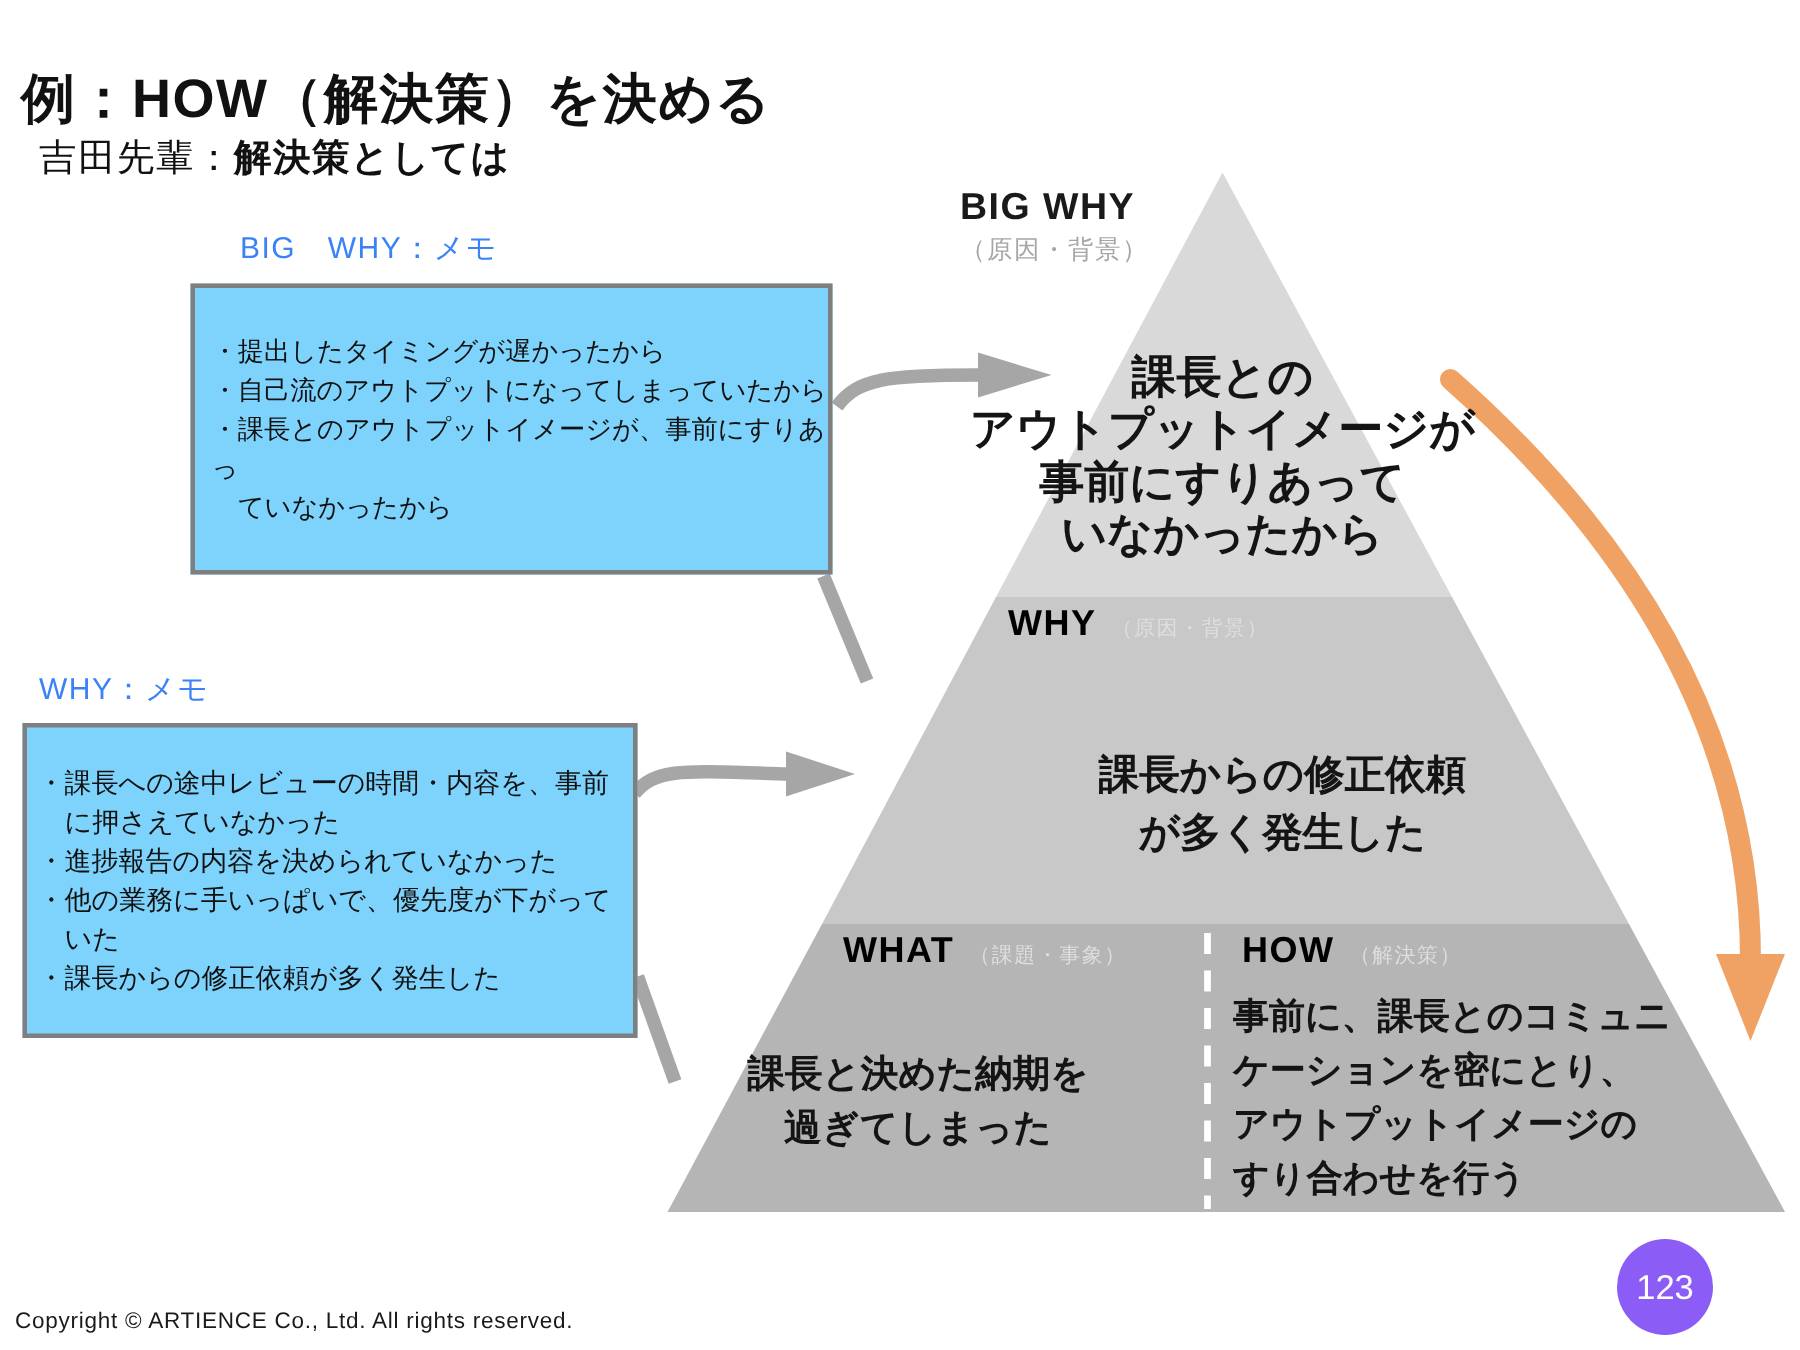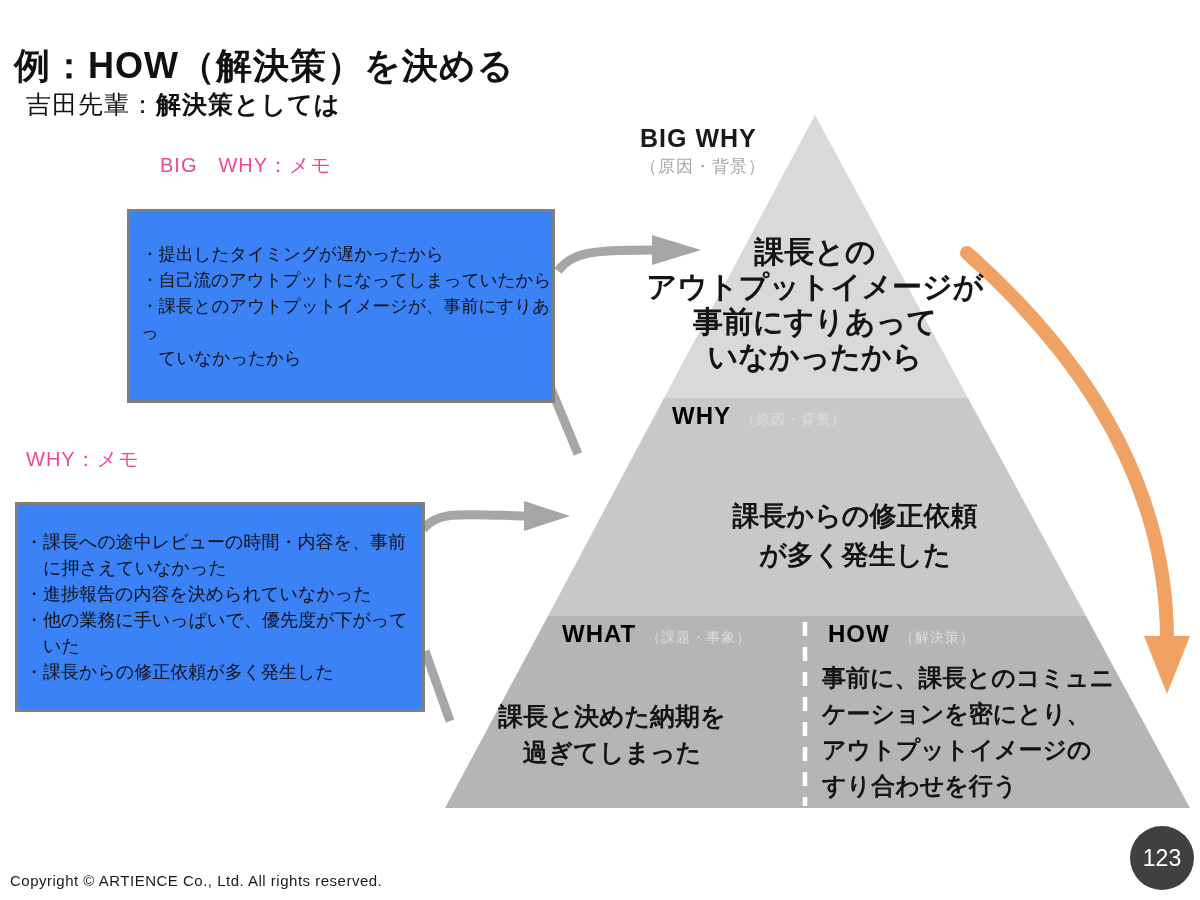--- a/index.html
+++ b/index.html
@@ -4,45 +4,45 @@
 <style>
   html,body{margin:0;padding:0;background:#fff;}
   .slide{
     position:relative;width:1200px;height:900px;background:#ffffff;overflow:hidden;
     font-family:"Liberation Sans","DejaVu Sans",sans-serif;color:#111;
   }
   .abs{position:absolute;}
   .title{left:14px;top:18px;font-size:36px;font-weight:bold;letter-spacing:1px;}
   .subtitle{left:26px;top:88px;font-size:25px;letter-spacing:1px;}
   .subtitle .emph{font-weight:bold;}
-  .memo-label{font-size:20px;color:#ec4899;letter-spacing:1px;}
+  .memo-label{font-size:20px;color:#3b82f6;letter-spacing:1px;}
   .bigwhy-memo-label{left:160px;top:152px;}
   .why-memo-label{left:26px;top:446px;}
-  .memo-box{border:3px solid #7f7f7f;background:#3b82f6;display:flex;align-items:center;z-index:3;box-sizing:border-box;margin-top:20px;}
+  .memo-box{border:3px solid #7f7f7f;background:#7dd3fc;display:flex;align-items:center;z-index:3;box-sizing:border-box;}
   .bigwhy-memo-box{left:127px;top:189px;width:428px;height:194px;}
   .why-memo-box{left:15px;top:482px;width:410px;height:210px;}
   .memo-text{white-space:pre-line;font-size:17.5px;line-height:26px;padding-left:11px;color:#111;}
   .why-memo-box .memo-text{font-size:18px;padding-left:7px;}
   svg.diagram{left:0;top:0;z-index:1;}
   .overlay{z-index:2;}
   .pyr-center{text-align:left;}
   .bigwhy-heading{left:640px;top:124px;width:350px;}
   .bigwhy-heading .h{font-size:25px;font-weight:bold;letter-spacing:1px;color:#1a1a1a;}
   .bigwhy-heading .sub{font-size:17px;color:#a6a6a6;margin-top:2px;letter-spacing:1px;}
   .pyr-body{font-weight:bold;white-space:pre-line;color:#141414;}
   .bigwhy-body{left:615px;top:234px;width:400px;text-align:center;font-size:30px;line-height:35px;}
   .tier-label .h{font-size:24px;font-weight:bold;color:#000000;letter-spacing:1px;}
   .tier-label .sub{font-size:14px;color:#dedede;margin-left:10px;letter-spacing:1px;font-family:Liberation Serif, serif;}
   .why-tier-label{left:672px;top:402px;}
   .what-tier-label{left:562px;top:620px;}
   .how-tier-label{left:828px;top:620px;}
   .why-body{left:655px;top:497px;width:400px;text-align:center;font-size:27px;line-height:39px;}
   .what-body{left:462px;top:698px;width:300px;text-align:center;font-size:25px;line-height:36px;}
   .how-body{left:822px;top:660px;width:320px;text-align:left;font-size:24px;line-height:36px;}
-  .page-badge{left:1130px;top:826px;width:64px;height:64px;border-radius:50%;background:#404040;
+  .page-badge{left:1078px;top:826px;width:64px;height:64px;border-radius:50%;background:#8b5cf6;
     display:flex;align-items:center;justify-content:center;color:#fff;font-size:23px;z-index:4;}
   .copyright{left:10px;top:872px;font-size:15px;color:#1a1a1a;letter-spacing:0.5px;}
 </style>
 </head>
 <body>
 
 <div class="slide">
 
   <h1 class="abs title">例：HOW（解決策）を決める</h1>
 

